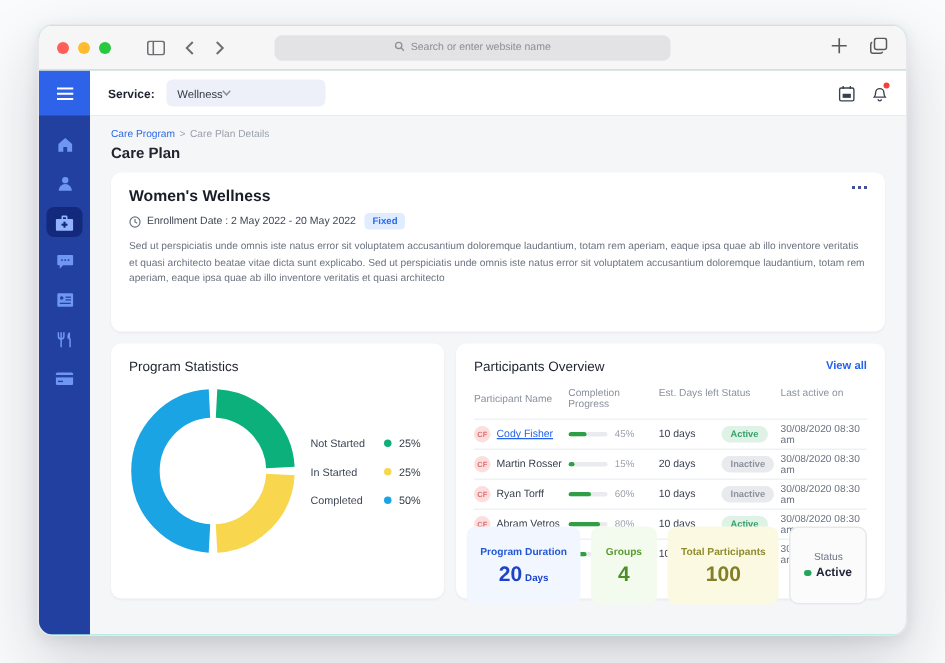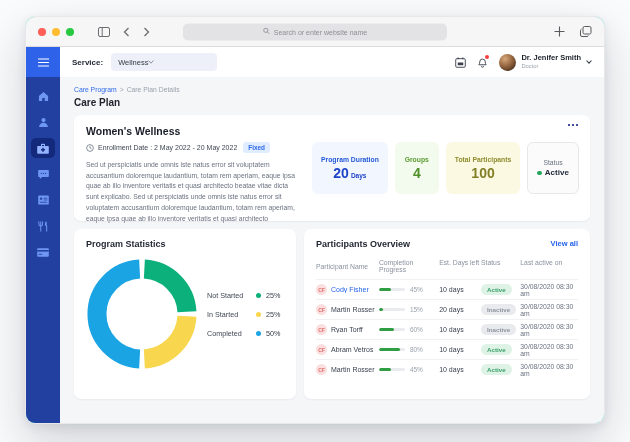--- a/index.html
+++ b/index.html
@@ -47,21 +47,21 @@
   .user-meta{display:flex;flex-direction:column;line-height:1.15;}
   .user-name{font-size:7.5px;font-weight:bold;color:#1b2029;}
   .user-role{font-size:5.8px;color:#9aa1ad;}
 
   
   .content{flex:1;background:#f5f6f8;padding:9px 14px;overflow:hidden;}
   .breadcrumb{font-size:6.8px;color:#9aa1ad;display:flex;gap:3px;align-items:center;}
   .crumb-link{color:#2f6be8;cursor:pointer;}
   .page-title{font-size:10px;font-weight:bold;color:#20242e;margin-top:4px;}
 
-  .card{background:#fff;border-radius:7px;box-shadow:0 1px 2px rgba(16,24,40,.05);}
+  .card{background:#fff;border-radius:7px;box-shadow:0 1px 2px rgba(16,24,40,.05);flex-direction:column;}
 
   .card1{margin-top:7px;padding:10px 12px;display:flex;gap:14px;position:relative;height:106px;}
   .more-dots{position:absolute;right:12px;top:9px;display:flex;gap:2px;cursor:pointer;}
   .more-dots i{width:2px;height:2px;background:#46509a;display:block;}
   .cp-left{flex:0 0 212px;min-width:0;}
   .cp-title{font-size:10.5px;font-weight:bold;color:#181d27;}
   .enroll{display:flex;align-items:center;gap:4px;margin-top:5px;font-size:7px;color:#3f4754;}
   .enroll svg{color:#6b7280}
   .badge-fixed{background:#e0ecff;color:#2e6be6;font-size:6.4px;font-weight:bold;padding:2px 5px;border-radius:3px;margin-left:2px;}
   .cp-desc{margin-top:7px;font-size:6.8px;line-height:1.58;color:#6b7280;}
@@ -73,21 +73,21 @@
   .stat-unit{font-size:6.5px;font-weight:bold;}
   .stat.t-blue{background:#f2f7ff;} .stat.t-blue .stat-label{color:#2457d6} .stat.t-blue .stat-value{color:#1d43c8}
   .stat.t-green{background:#f3faee;min-width:44px;} .stat.t-green .stat-label{color:#5c9c33} .stat.t-green .stat-value{color:#4f8f28}
   .stat.t-yellow{background:#fbf9e2;} .stat.t-yellow .stat-label{color:#8f8c2e} .stat.t-yellow .stat-value{color:#827f27}
   .stat.t-gray{background:#fbfbfc;border:1px solid #e7e8ec;min-width:50px;} .stat.t-gray .stat-label{color:#6b7280;font-weight:normal}
   .stat.t-gray .stat-value{font-size:8px;color:#23293a;display:flex;align-items:center;gap:3px;}
   .status-dot{width:4.5px;height:4.5px;border-radius:50%;background:#22a65b;display:inline-block;}
 
   .row2{display:flex;gap:8px;margin-top:8px;height:170px;}
   .card2{width:222px;padding:10px 12px;flex:0 0 auto;}
-  .card-title{font-size:9px;font-weight:bold;color:#1f2430;}
+  .card-title{font-size:9px;font-weight:normal;color:#1f2430;}
   .donut-wrap{display:flex;align-items:center;margin-top:9px;gap:9px;}
   .legend{display:flex;flex-direction:column;gap:10px;}
   .legend-row{display:flex;align-items:center;font-size:7.2px;color:#3f4754;gap:5px;white-space:nowrap;}
   .legend-label{width:44px;}
   .legend-dot{width:5px;height:5px;border-radius:50%;flex:0 0 auto;}
   .legend-val{color:#343b47;}
 
   .card3{flex:1;padding:10px 12px;display:flex;flex-direction:column;min-width:0;}
   .card3-head{display:flex;justify-content:space-between;align-items:flex-start;}
   .view-all{font-size:7.5px;color:#2563eb;font-weight:bold;cursor:pointer;}
@@ -248,30 +248,20 @@
                 <rect x="3" y="6" width="6" height="3" fill="currentColor" stroke="none"></rect>
               </svg>
           </span>
           <span class="icon-btn">
             <svg width="11" height="12" viewBox="0 0 12 13" fill="none" stroke="currentColor" stroke-width="1">
                 <path d="M2 9.5 C2.6 8.7 3 7.7 3 6.3 a3 3 0 0 1 6 0 c0 1.4 0.4 2.4 1 3.2 Z"></path>
                 <path d="M4.8 11 a1.2 1.2 0 0 0 2.4 0"></path>
               </svg>
             <span class="bell-dot"></span>
           </span>
-          <div class="user-chip">
-            <span class="avatar"></span>
-            <span class="user-meta">
-              <span class="user-name">Dr. Jenifer Smith</span>
-              <span class="user-role">Doctor</span>
-            </span>
-            <svg width="6" height="4" viewBox="0 0 6 4" fill="none" stroke="#3a414d" stroke-width="1.1">
-                <polyline points="0.5,0.5 3,3.2 5.5,0.5"></polyline>
-              </svg>
-          </div>
         </div>
       </div>
 
       <div class="content">
         <div class="breadcrumb">
           <span class="crumb-link">Care Program</span>
           <span>&gt;</span>
           <span>Care Plan Details</span>
         </div>
         <div class="page-title">Care Plan</div>

